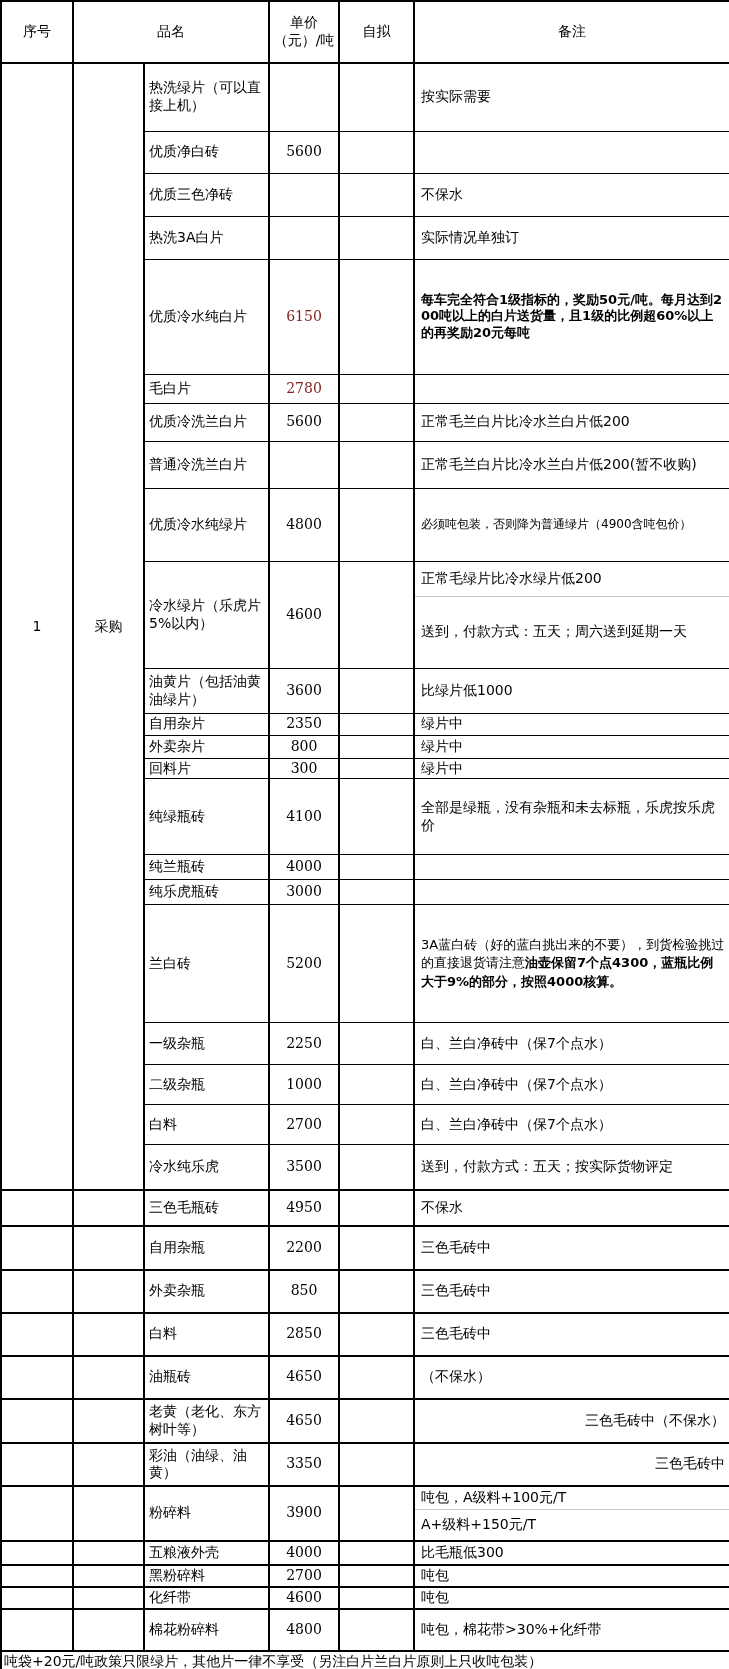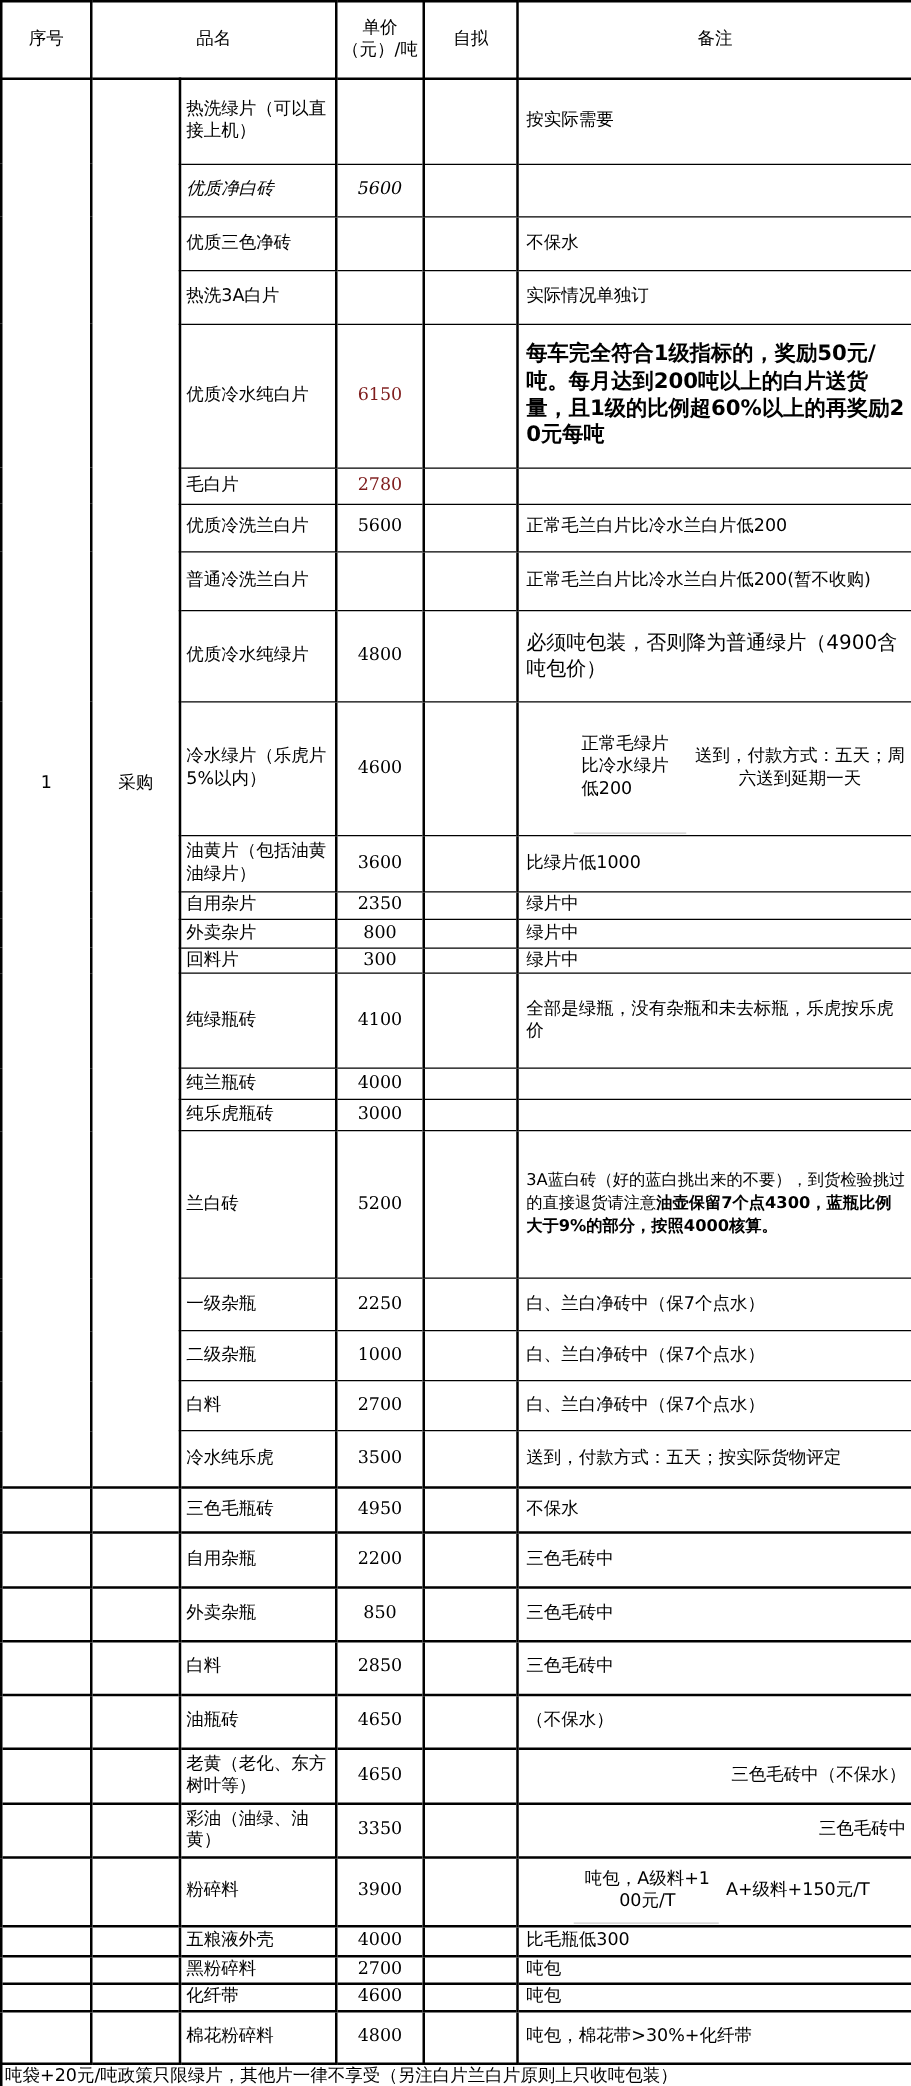--- a/index.html
+++ b/index.html
@@ -18,26 +18,26 @@
   }
   thead th{border-top-width:2px;border-bottom-width:2px;text-align:center;}
   tr.sec2 td{border-top-width:2px;}
   tr.lastrow td{border-bottom-width:2px;}
   .c-serial,.c-category{text-align:center;}
   .c-name{text-align:left;padding:1px 2px 1px 4px;}
   .c-price{text-align:center;font-family:"DejaVu Serif","Liberation Serif",serif;}
   .c-price.red{color:#7f1d1d;}
   .c-remark{text-align:left;padding:1px 4px 1px 6px;}
   .c-remark.center{text-align:right;}
-  .c-remark.bold{font-weight:bold;font-size:17px;}
-  .c-remark.small{font-size:16px;}
+  .c-remark.bold{font-weight:bold;font-size:13px;}
+  .c-remark.small{font-size:12px;}
   .c-remark.mid{font-size:13px;line-height:1.45;}
   .c-remark .b{font-weight:bold;}
   .c-remark.splitcell{padding:0;}
-  .split{display:flex;padding-left:44px;}
+  .split{display:flex;flex-direction:column;}
   .split>div{display:flex;align-items:center;padding-left:6px;padding-right:4px;}
   .split>div.divided{border-bottom:1px solid #c9c9c9;}
   tfoot td{
     border-top-width:2px;border-bottom-width:2px;
     text-align:left;padding:1px 2px 1px 2px;
   }
 </style>
 </head>
 <body>
 
@@ -61,21 +61,21 @@
   </thead>
   <tbody>
       <tr style="height: 68px;">
         <td class="c-serial" rowspan="22">1</td>
         <td class="c-category" rowspan="22">采购</td>
         <td class="c-name">热洗绿片（可以直接上机）</td>
         <td class="c-price"></td>
         <td class="c-custom"></td>
         <td class="c-remark">按实际需要</td>
       </tr>
-      <tr style="height: 42px; font-style: italic;">
+      <tr style="height: 42px;">
         <td class="c-name">优质净白砖</td>
         <td class="c-price">5600</td>
         <td class="c-custom"></td>
         <td class="c-remark"></td>
       </tr>
       <tr style="height: 43px;">
         <td class="c-name">优质三色净砖</td>
         <td class="c-price"></td>
         <td class="c-custom"></td>
         <td class="c-remark">不保水</td>

